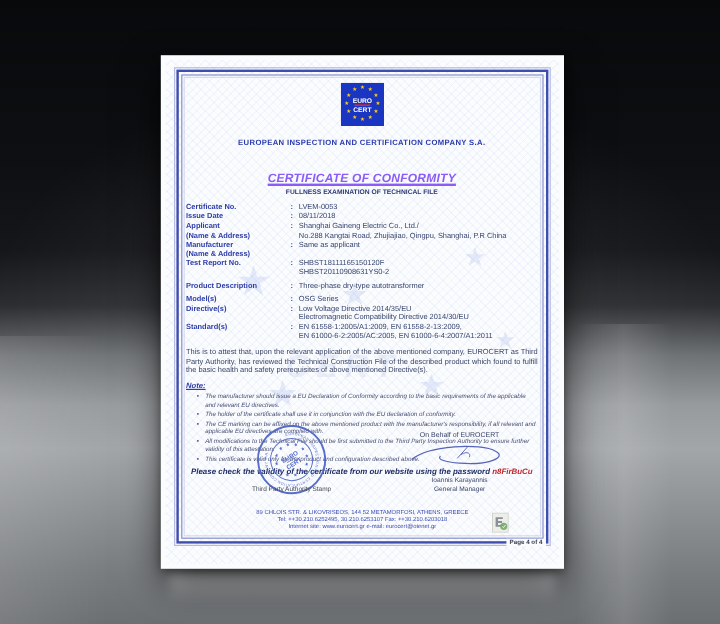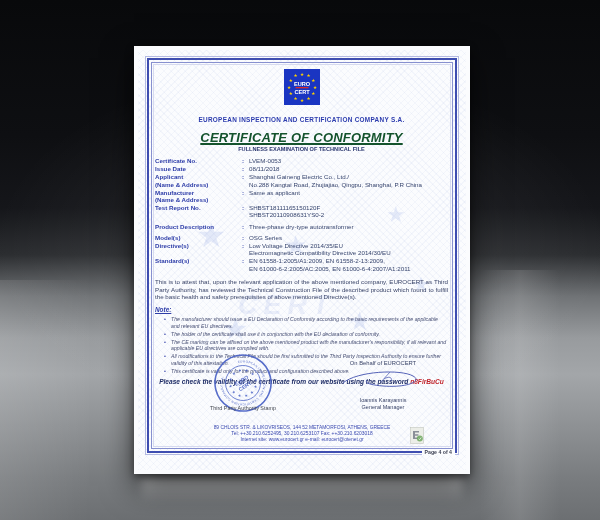--- a/index.html
+++ b/index.html
@@ -29,22 +29,22 @@
   .frame-d{inset:18px 19px 27px 19px;border:1px solid #d6daf0;}
 
   .wm{position:absolute;pointer-events:none;color:#5b79d6;line-height:1;}
   .wm-star{opacity:.14;}
   .wm-text{opacity:.10;font-weight:bold;font-style:italic;font-size:27px;letter-spacing:6px;}
 
   .content{position:absolute;left:21px;right:22px;top:23px;}
   .logo-wrap{text-align:center;height:36px;margin-bottom:11px;}
   .company{margin-top:0;text-align:center;font-size:6.4px;line-height:8px;font-weight:bold;
     color:#2c3cae;letter-spacing:.3px;}
-  .title{margin-top:6px;text-align:center;font-size:13px;line-height:15px;font-weight:bold;font-style:italic;
-    color:#14532d;text-decoration:underline;text-decoration-thickness:1.5px;letter-spacing:.2px;}
+  .title{margin-top:18px;text-align:center;font-size:10px;line-height:15px;font-weight:bold;font-style:italic;
+    color:#8b5cf6;text-decoration:underline;text-decoration-thickness:1.5px;letter-spacing:.2px;}
   .subtitle{margin-top:1px;text-align:center;font-size:5.6px;line-height:7px;color:#2c3870;font-weight:bold;}
 
   .fields{margin-top:4px;}
   .frow{display:flex;margin-bottom:1px;font-size:6.2px;line-height:7.2px;}
   .frow.gap{margin-top:4px;}
   .flbl{width:87px;color:#2e3da8;font-weight:bold;flex:none;}
   .fcolon{width:7px;color:#2e3da8;font-weight:bold;flex:none;}
   .fval{flex:1;color:#37456e;}
 
   .attest{margin-top:6px;font-size:6.2px;line-height:7.8px;color:#3a4468;text-align:justify;}

